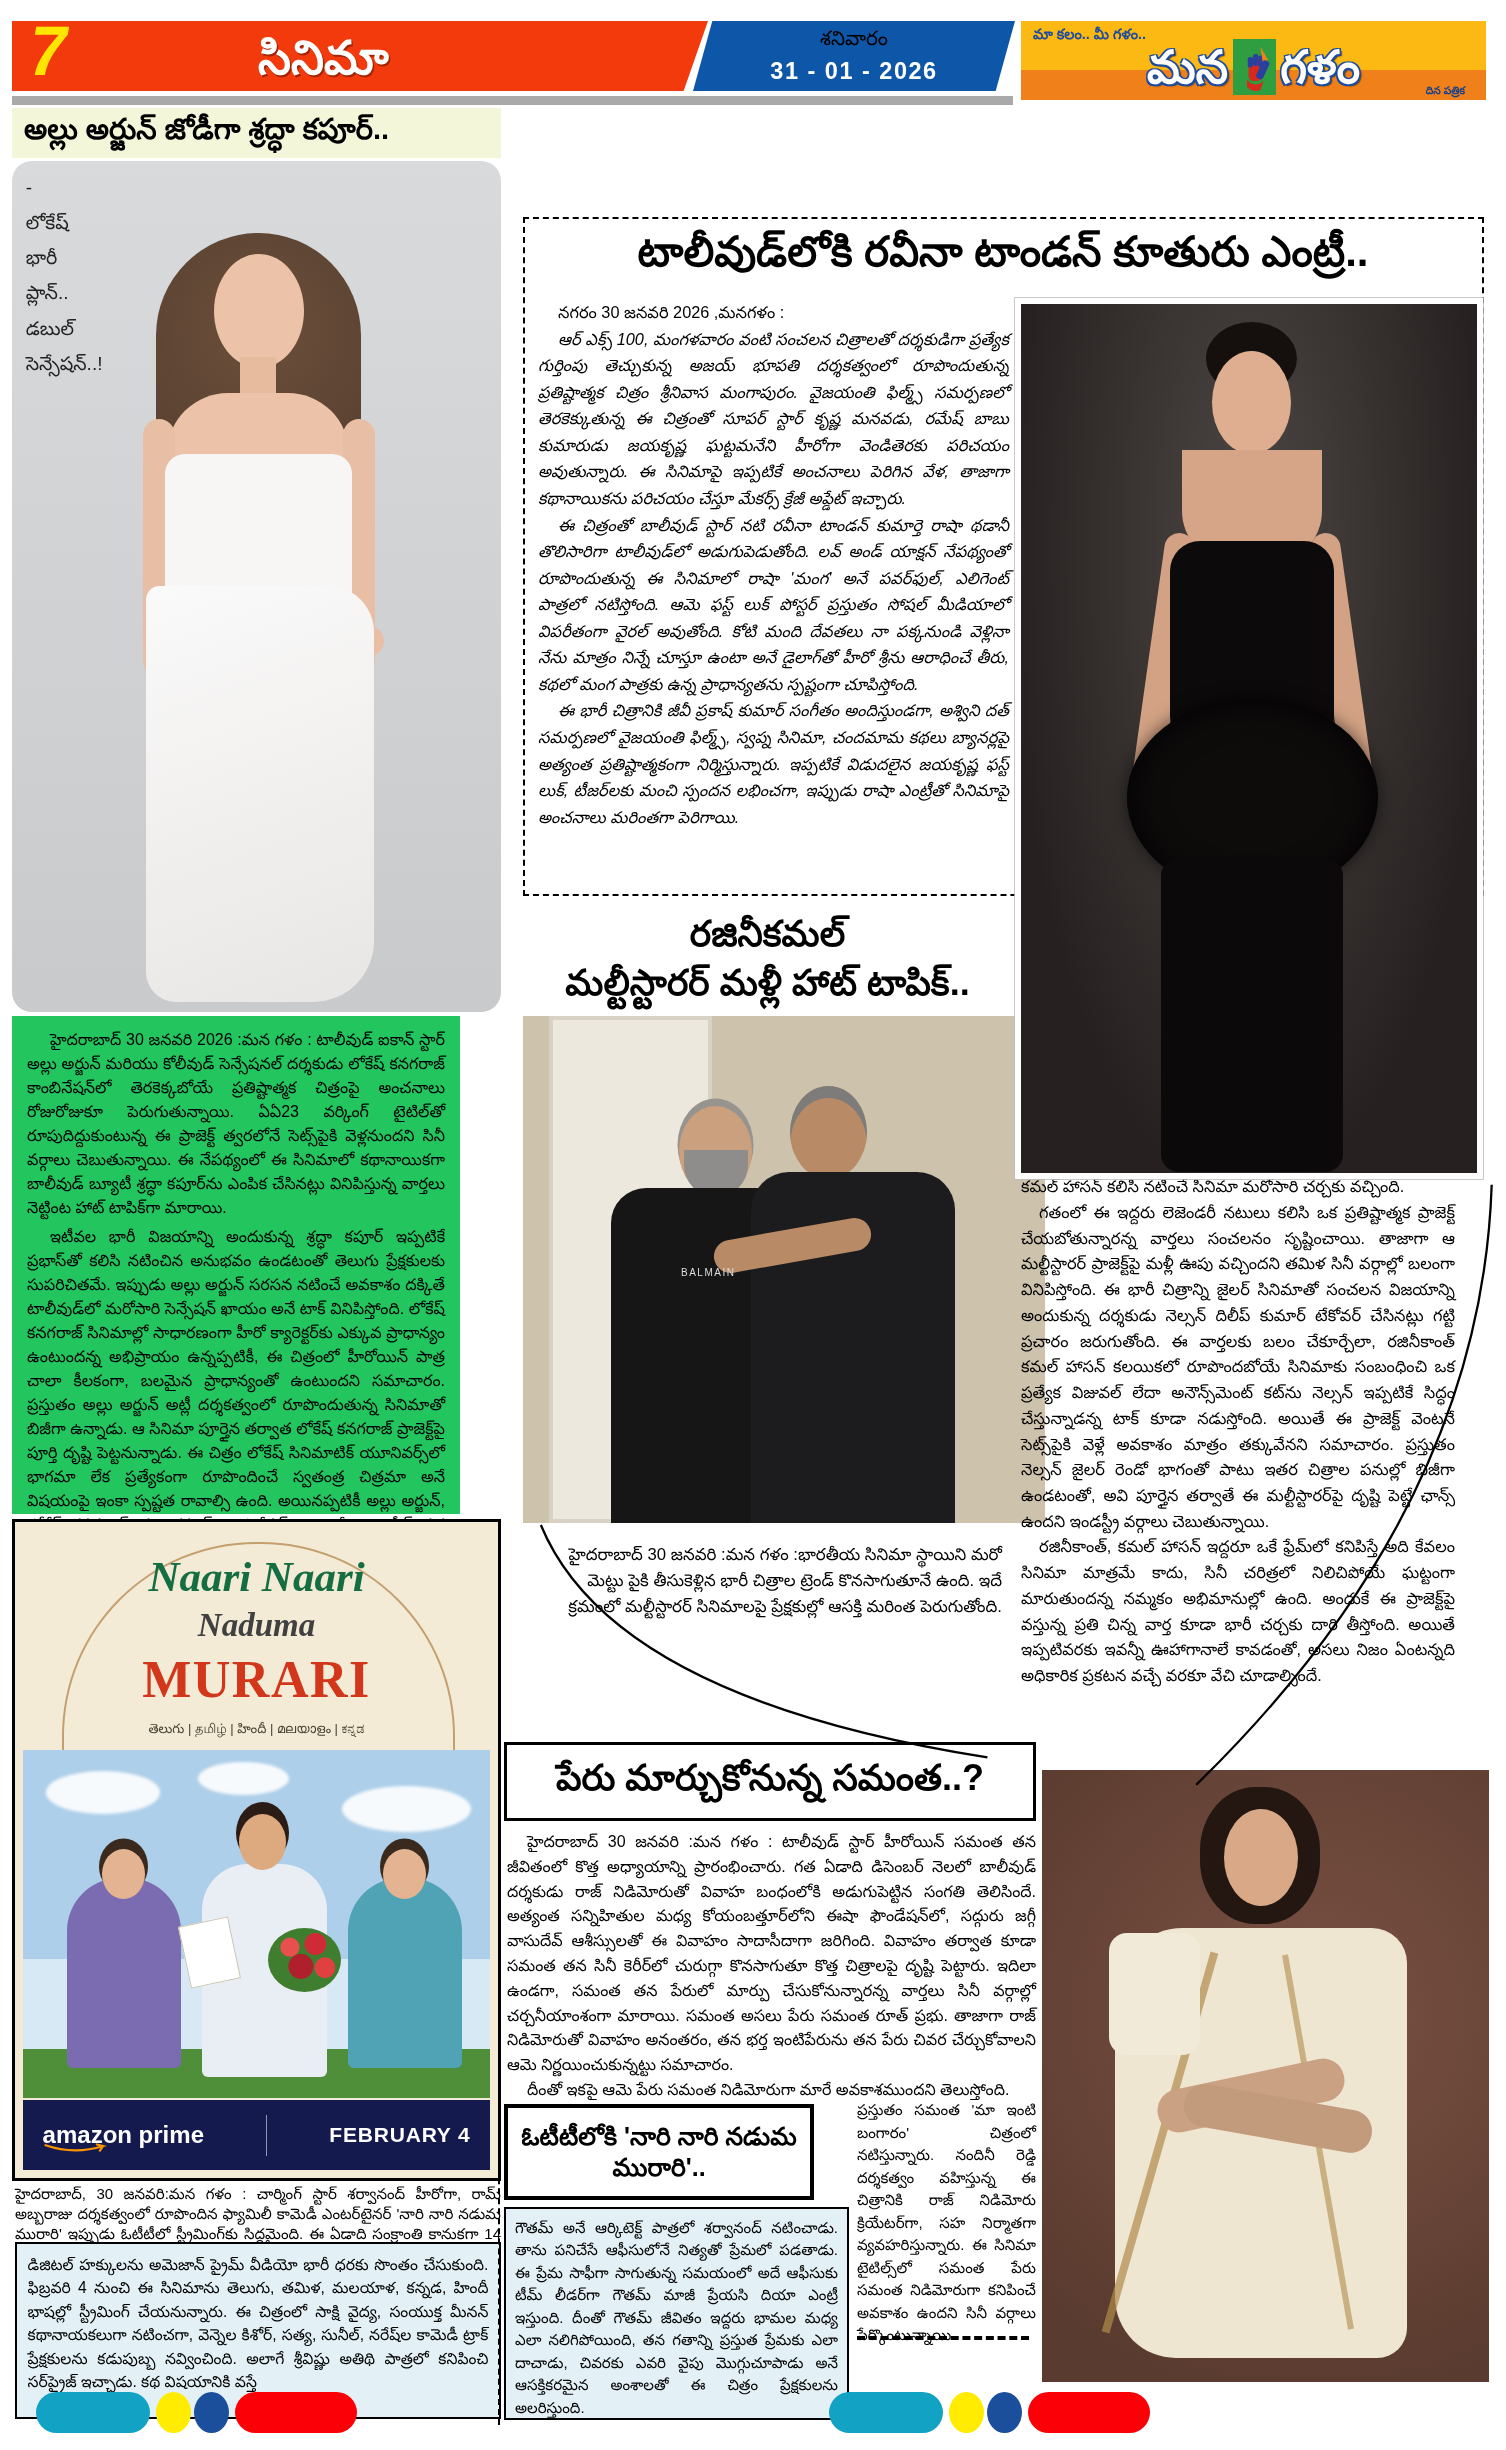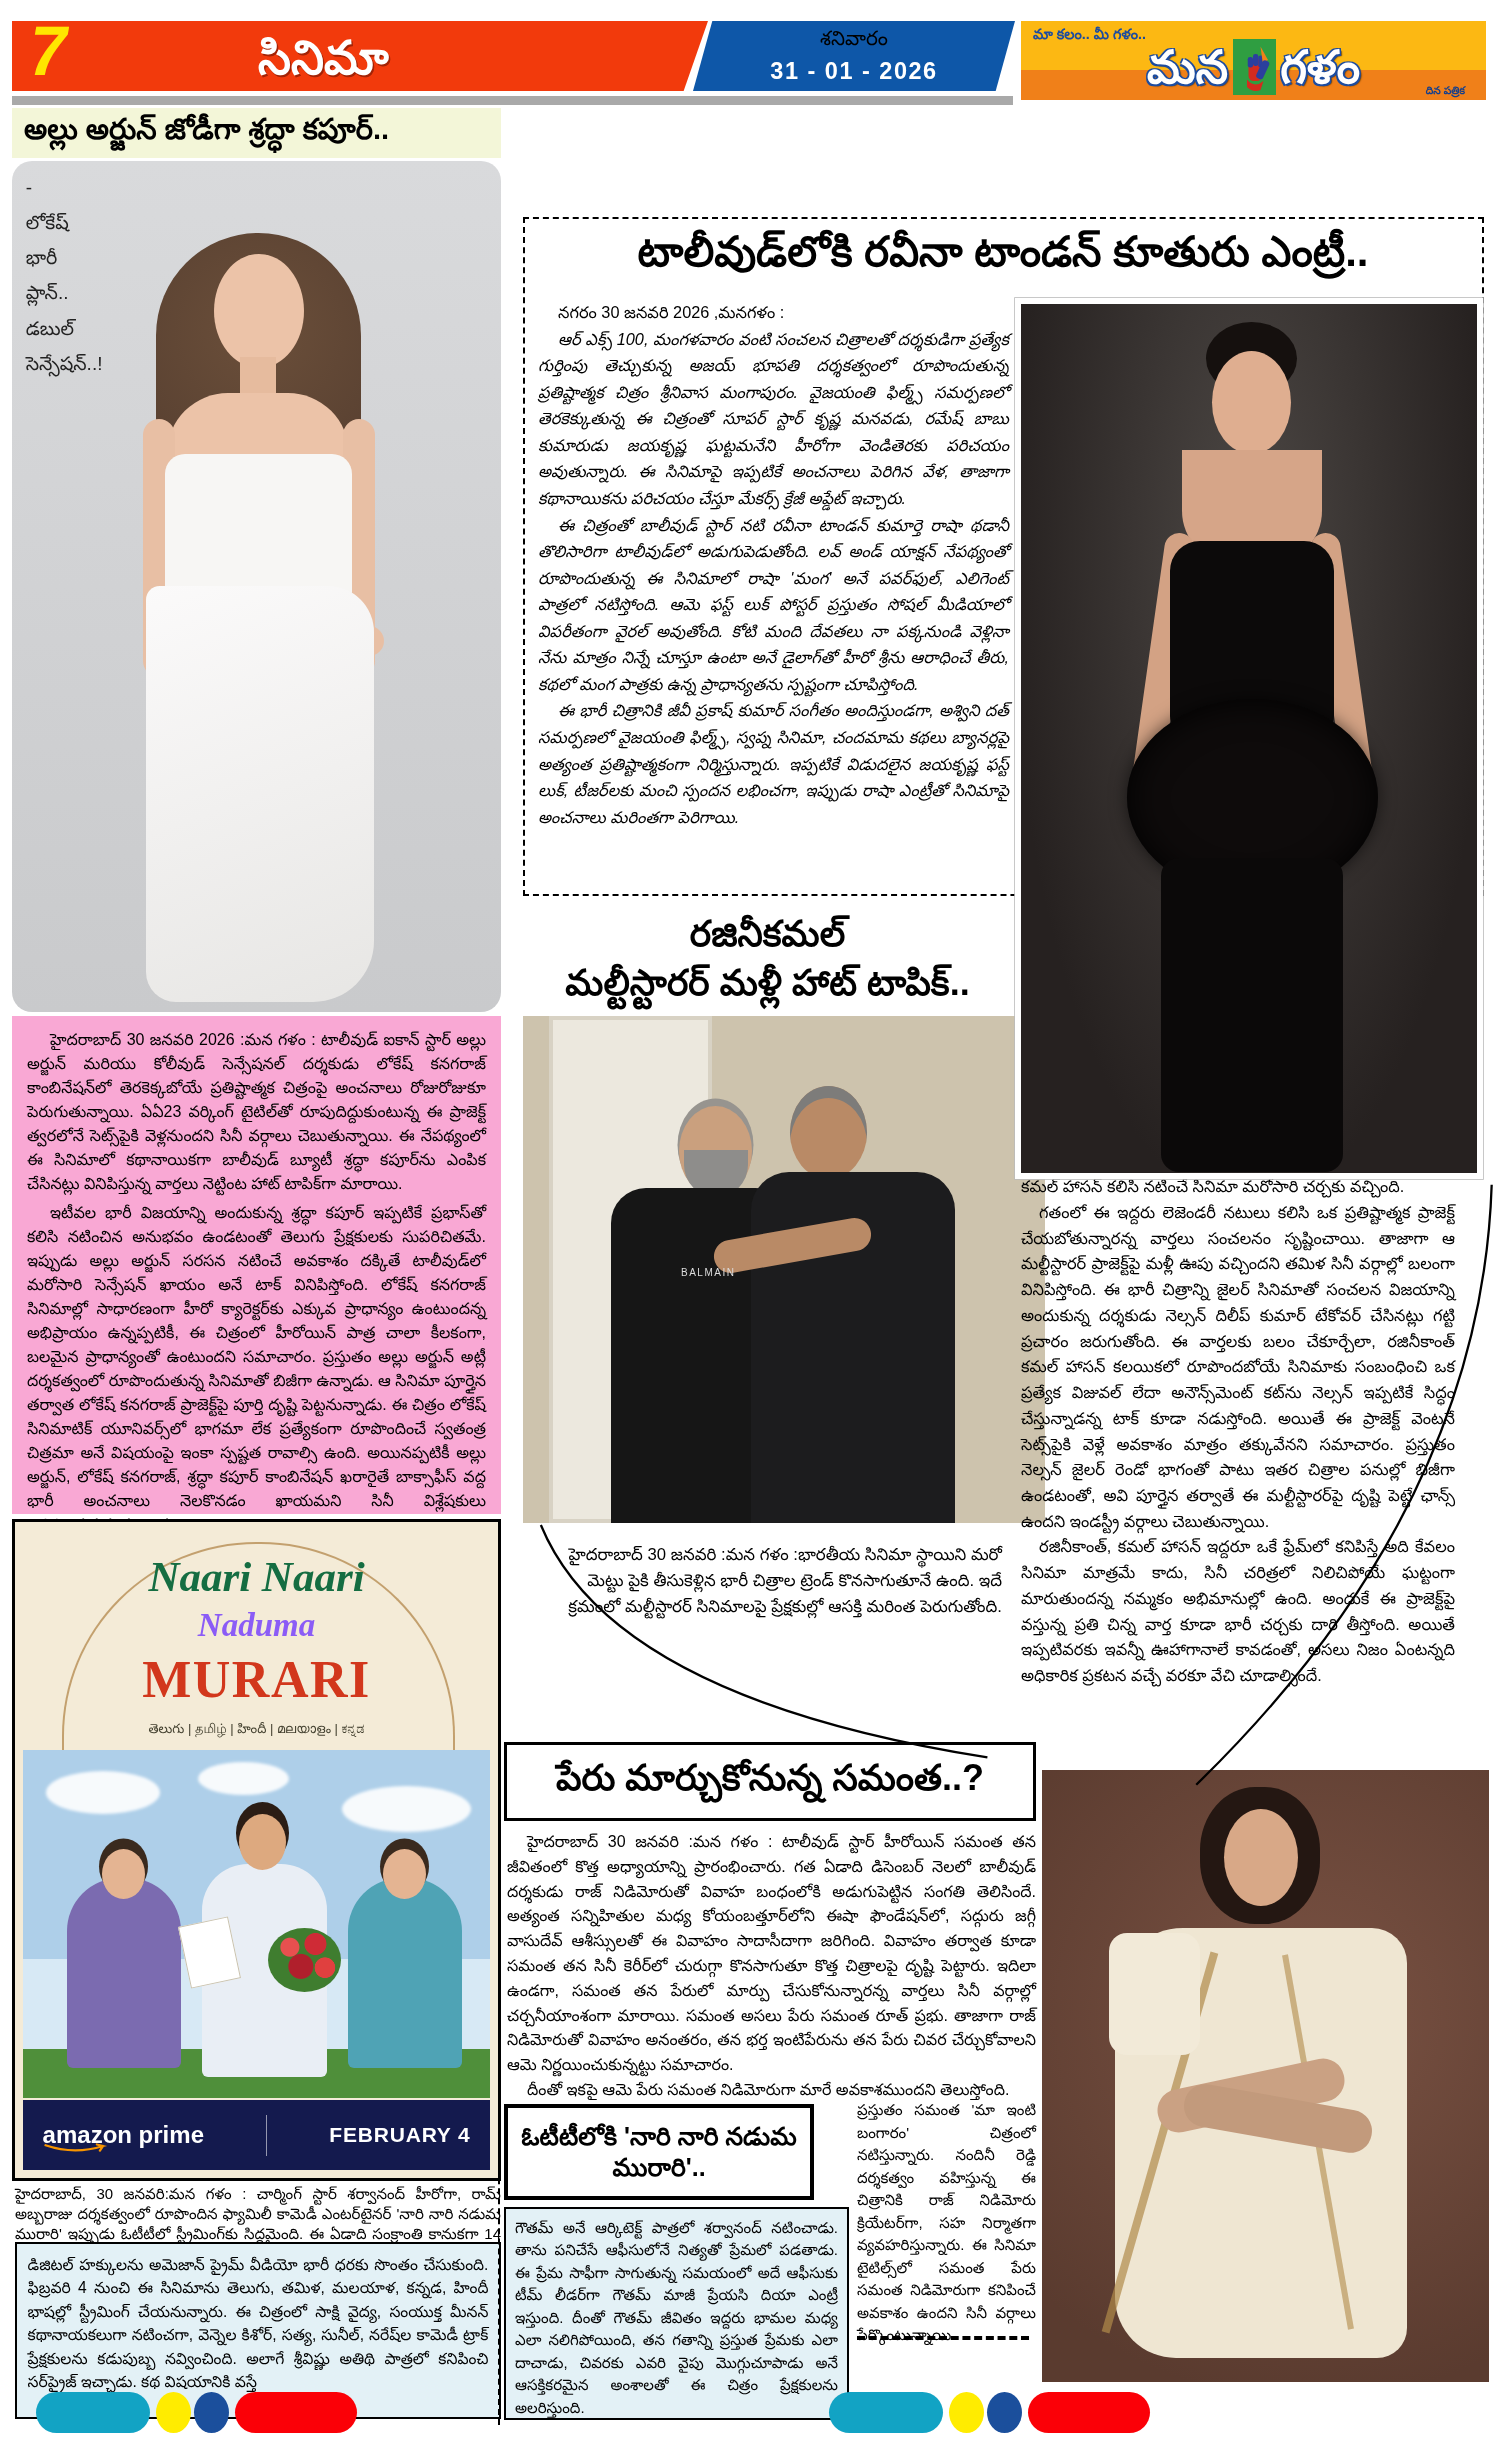--- a/index.html
+++ b/index.html
@@ -29,31 +29,31 @@
   #logo-fist{width:43px;height:56px;background:#2f9e41;display:flex;align-items:center;justify-content:center;}
   #logo-sub{position:absolute;right:21px;bottom:1.5px;font-size:10.6px;font-weight:bold;color:#143e8c;margin-top:11px;}
   #graybar{left:12px;top:96px;width:1001px;height:9px;background:#a9a9a9;}
   
   #h1box{left:12px;top:108px;width:489px;height:50px;background:#f3f6d8;
     font-size:29px;font-weight:bold;display:flex;align-items:center;padding-left:12px;box-sizing:border-box;}
   #photo1{left:12px;top:161px;width:489px;height:851px;border-radius:20px;overflow:hidden;
     background:linear-gradient(180deg,#d9dadc,#c9cacc);}
   #photo1-cap{position:absolute;left:13.7px;top:9px;font-size:19px;color:#222;
     white-space:pre-line;line-height:1.85;z-index:5;}
-  #body1{left:12px;top:1016px;width:489px;height:498px;background:#f9a8d4;box-sizing:border-box;
+  #body1{left:12px;top:1016px;width:448px;height:498px;background:#22c55e;box-sizing:border-box;
     padding:12px 15px;font-size:16px;line-height:1.5;text-align:justify;}
   #body1 p{margin:0 0 4.6px 0;text-indent:23px;}
   
   #poster{left:12px;top:1519px;width:489px;height:662px;border:3px solid #000;box-sizing:border-box;
     background:#f4ebd7;overflow:hidden;}
   #poster-arch{position:absolute;left:47px;top:20px;width:389px;height:357px;
     border:2.3px solid #c3a06e;border-bottom:none;border-radius:194px 194px 0 0;}
   .ptitle{position:absolute;width:100%;text-align:center;font-family:"Liberation Serif",serif;}
   #ptitle1{top:30px;font-size:43px;font-style:italic;font-weight:bold;color:#156d42;}
-  #ptitle2{top:85px;font-size:33px;font-style:italic;font-weight:bold;color:#8b5cf6;}
+  #ptitle2{top:85px;font-size:33px;font-style:italic;font-weight:bold;color:#404040;}
   #ptitle3{top:128px;font-size:52px;font-weight:bold;color:#d2371c;letter-spacing:1.5px;}
   #plangs{top:199px;font-size:13px;color:#43402f;font-family:"Liberation Sans",sans-serif;}
   #poster-photo{position:absolute;left:7.6px;right:7.6px;top:228px;height:348px;
     background:linear-gradient(180deg,#aecfe9 0 60%,#d7e9f5 60% 100%);overflow:hidden;}
   .cloud{position:absolute;background:#fff;border-radius:50%;filter:blur(1.5px);opacity:.9;}
   #pgrass{position:absolute;left:0;right:0;bottom:0;height:49px;background:#4f8f3a;}
   #poster-strip{position:absolute;left:7.6px;right:7.6px;bottom:7.6px;height:70px;background:#141a4e;
     display:flex;align-items:center;justify-content:space-between;padding:0 20px;box-sizing:border-box;}
   #amazon-wrap{position:relative;color:#fff;font-size:24px;font-weight:bold;}
   #amazon-smile{position:absolute;left:1.5px;bottom:-4.6px;width:65px;height:10.6px;}

